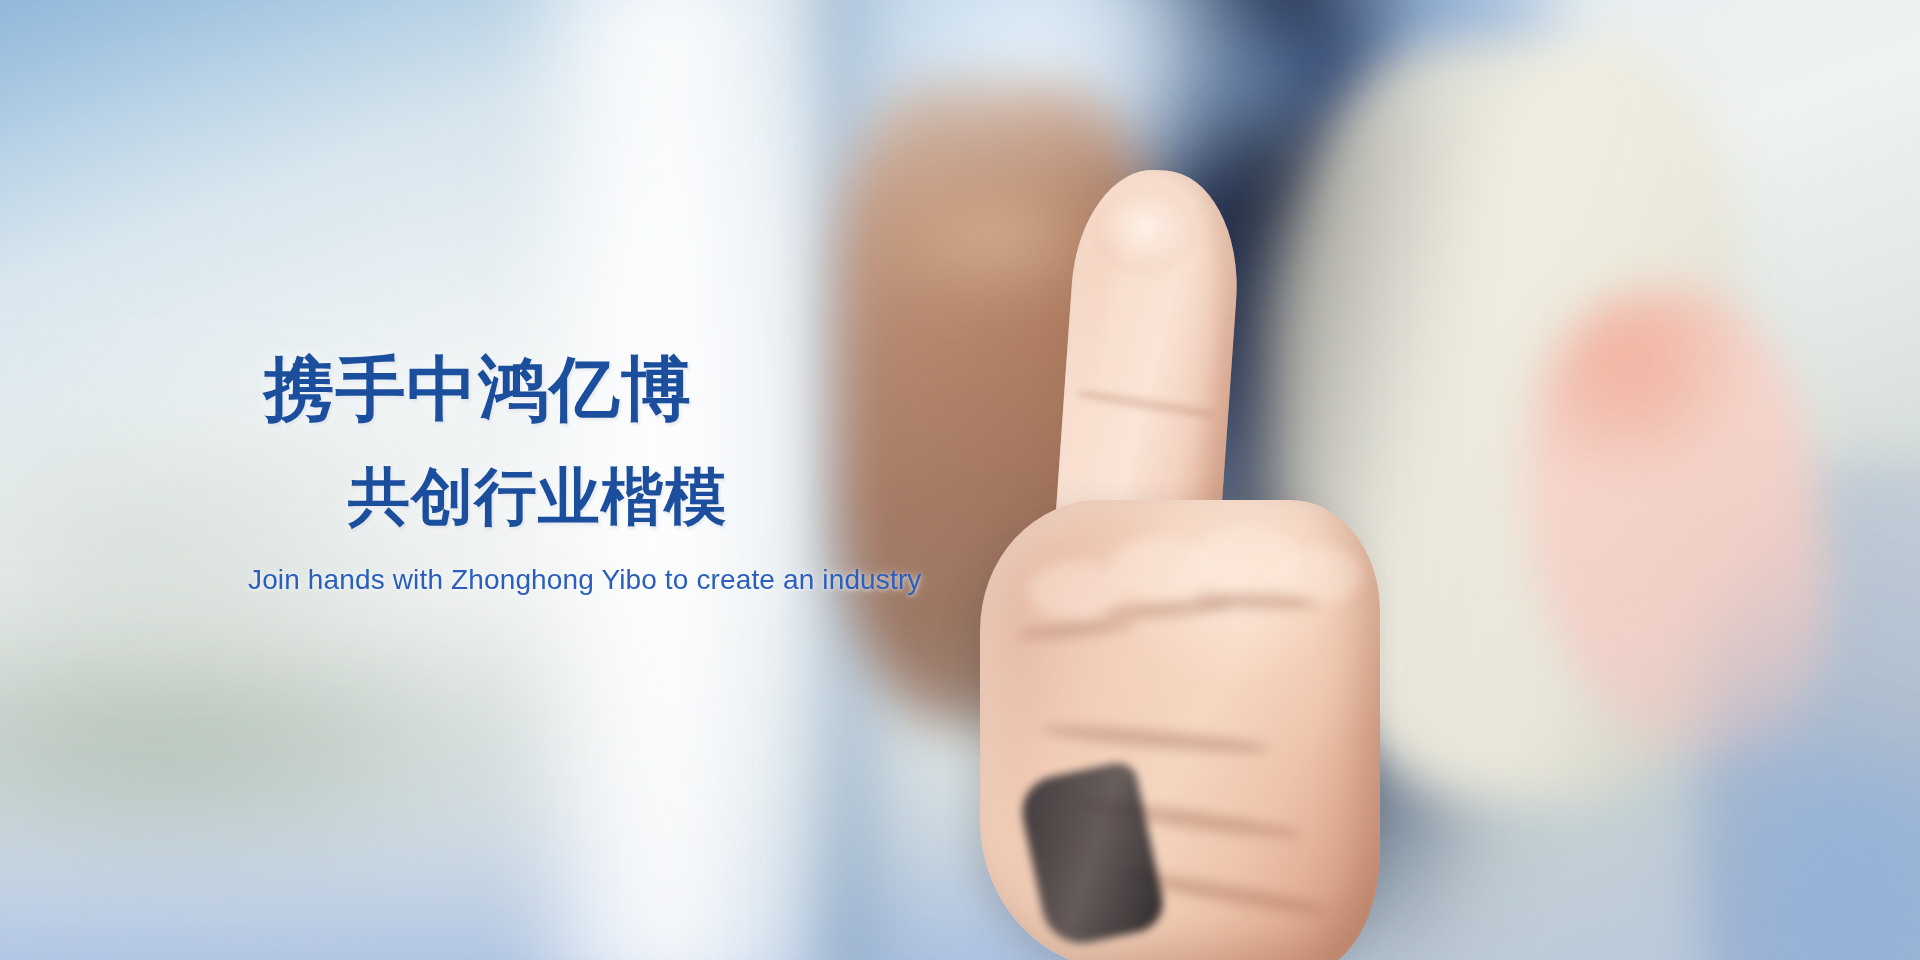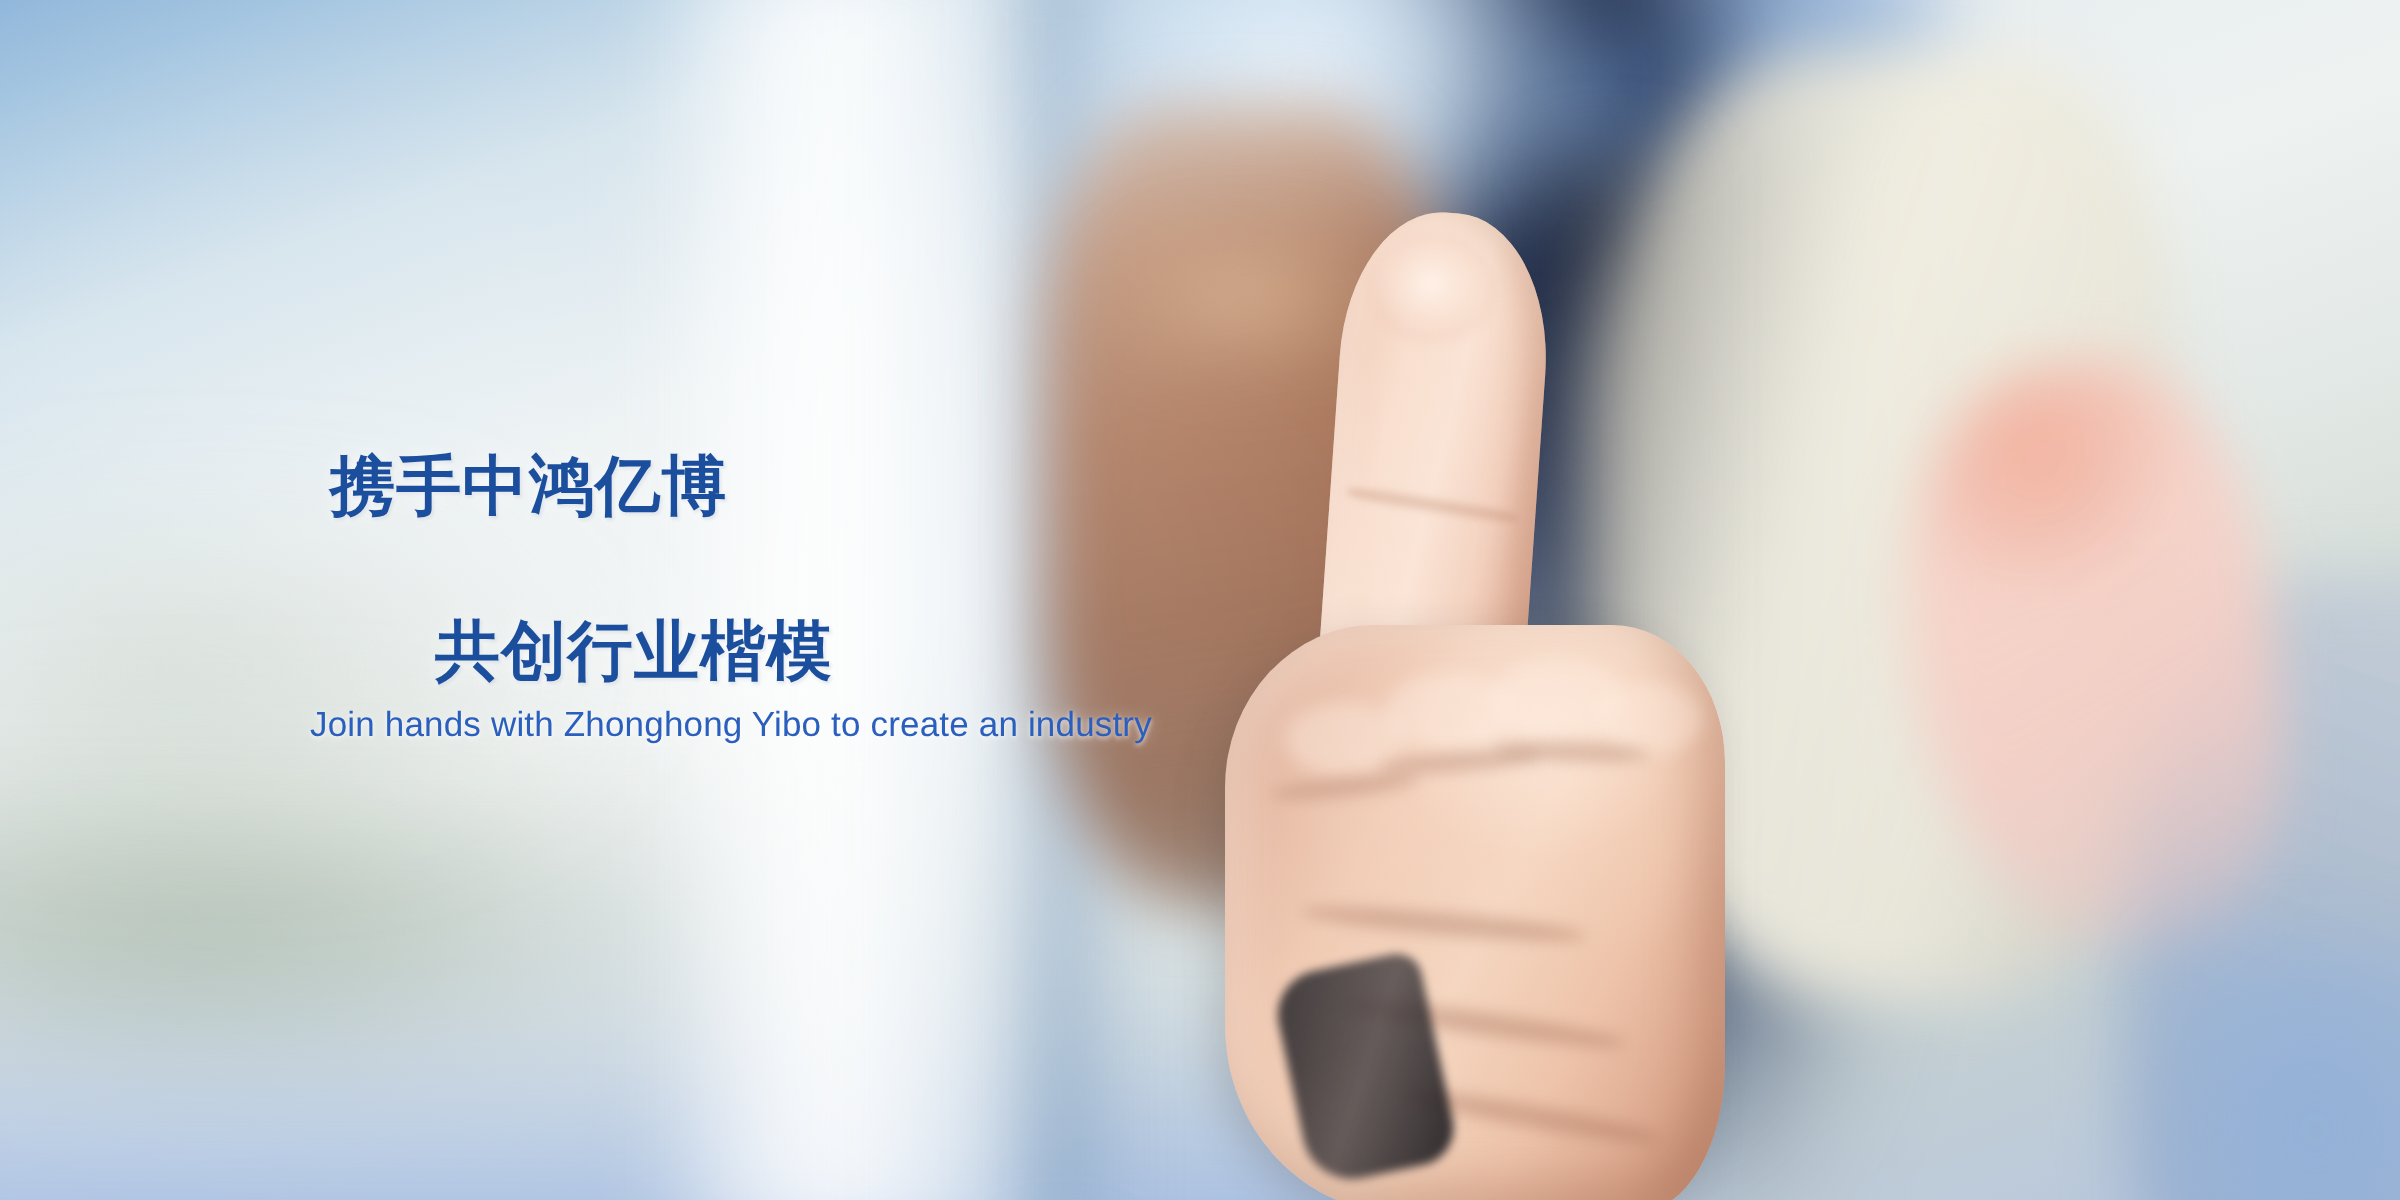--- a/index.html
+++ b/index.html
@@ -332,25 +332,25 @@
     font-weight:700;
     letter-spacing:.02em;
     white-space:nowrap;
     text-shadow:0 2px 5px rgba(255,255,255,.75),
                 0 0 18px rgba(255,255,255,.55),
                 1px 2px 3px rgba(20,50,100,.22);
     pointer-events:auto;
   }
   .headline-1 {
     left:264px; top:352px;
-    font-size:52px; line-height:74px;text-align:right;
+    font-size:70px; line-height:74px;text-align:right;
   }
   .headline-2 {
     left:348px; top:460px;
-    font-size:52px; line-height:74px;margin-top:24px;
+    font-size:62px; line-height:74px;
   }
   .subtitle {
     position:absolute;
     left:248px; top:564px;
     font-size:28px; line-height:32px;
     font-weight:500;
     letter-spacing:.005em;
     white-space:nowrap;
     text-shadow:0 1px 4px rgba(255,255,255,.70),
                 0 0 12px rgba(255,255,255,.50);

